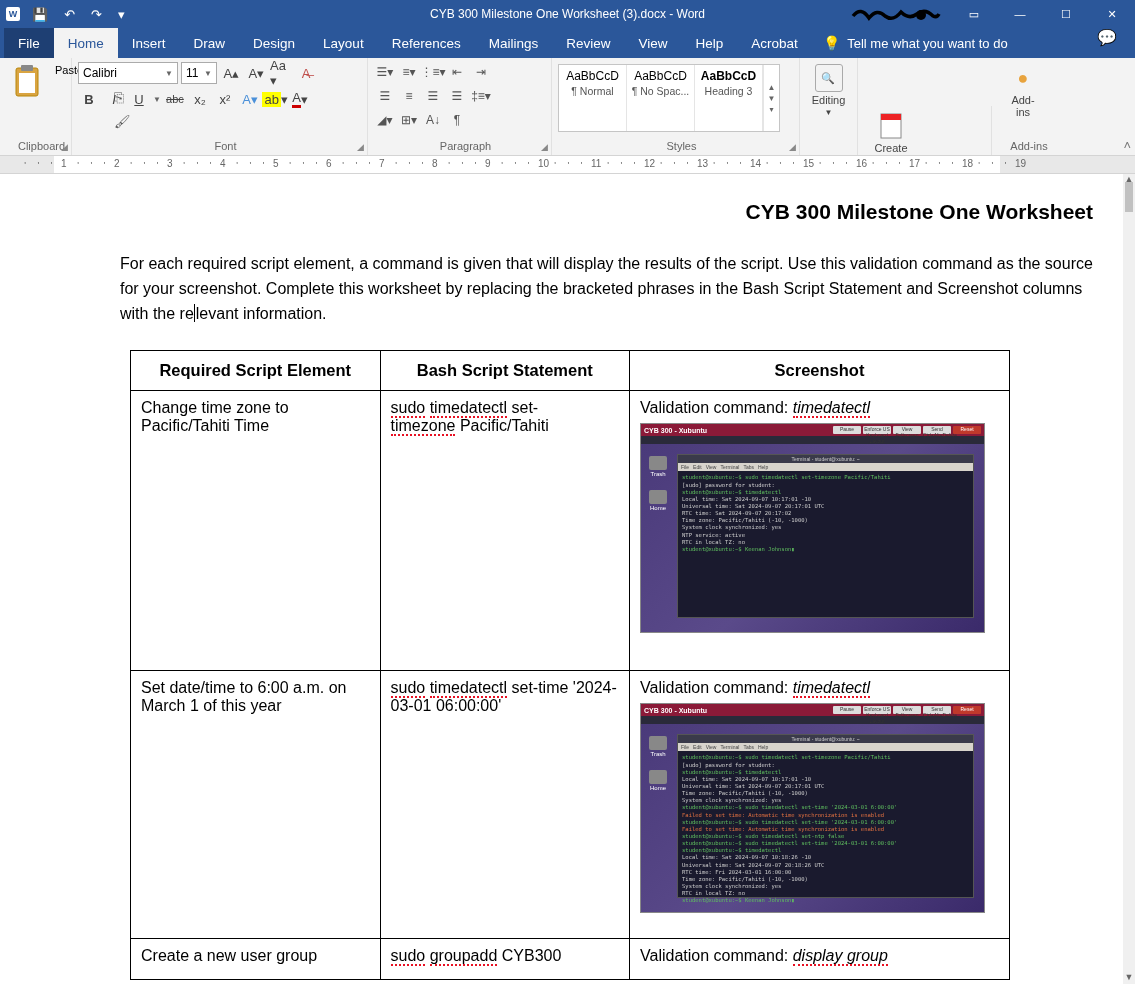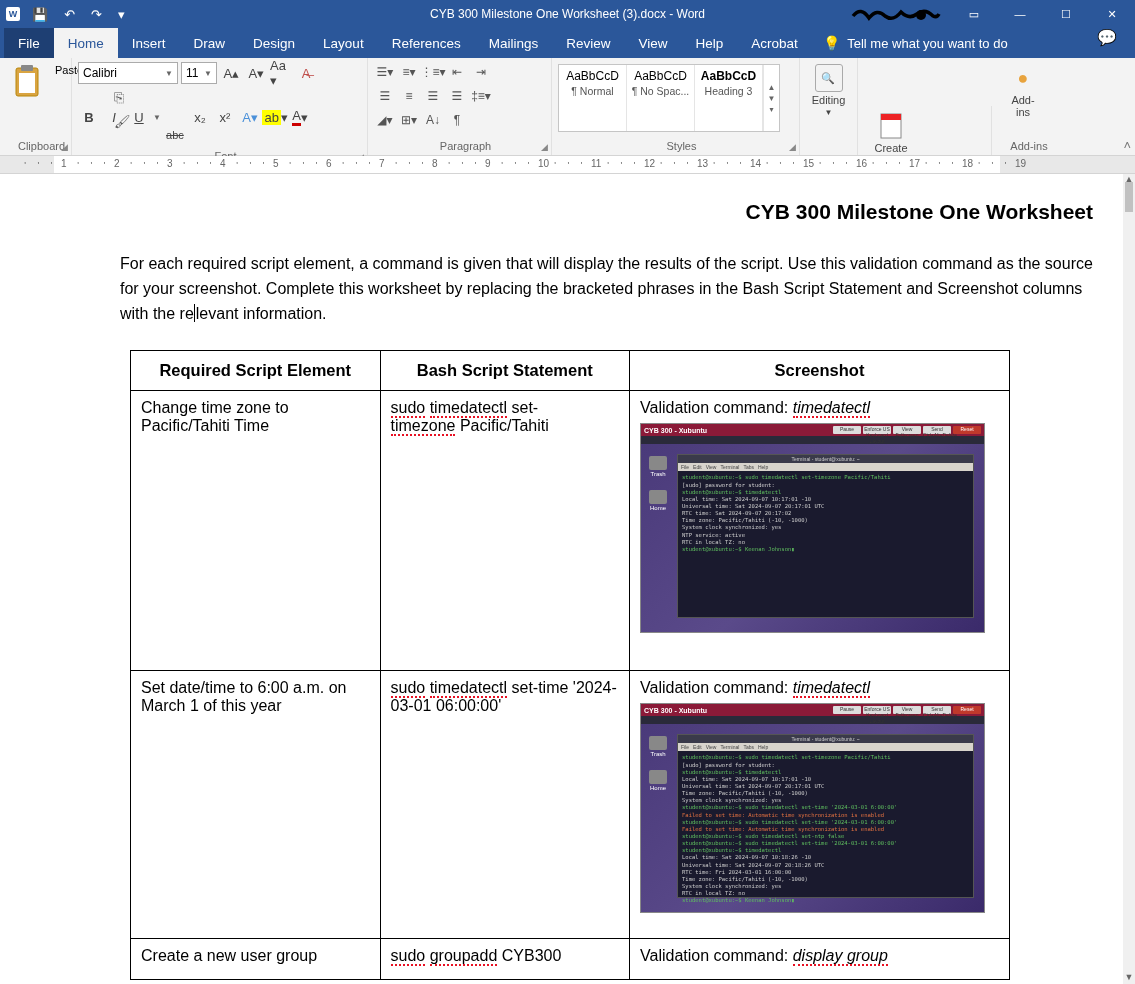--- a/index.html
+++ b/index.html
@@ -199,21 +199,21 @@
           <span class="font-btn">A▴</span>
           <span class="font-btn">A▾</span>
           <span class="font-btn">Aa ▾</span>
           <span class="font-btn" style="color:#c0504d;">A̶</span>
         </div>
         <div class="font-row">
           <span class="font-btn" style="font-weight:bold;">B</span>
           <span class="font-btn" style="font-style:italic;">I</span>
           <span class="font-btn" style="text-decoration:underline;">U</span>
           <span style="font-size:8px;color:#666;">▼</span>
-          <span class="font-btn" style="text-decoration:line-through;font-size:11px;margin-top:36px;">abc</span>
+          <span class="font-btn" style="text-decoration:line-through;font-size:11px;">abc</span>
           <span class="font-btn">x₂</span>
           <span class="font-btn">x²</span>
           <span class="font-btn" style="color:#4a90d9;">A▾</span>
           <span class="font-btn"><span style="background:#ffff00;padding:0 2px;">ab</span>▾</span>
           <span class="font-btn"><span style="border-bottom:3px solid #c00;">A</span>▾</span>
         </div>
       </div>
     </div>
     <div class="ribbon-group-label"><span>Font</span><span class="dlg-launcher">◢</span></div>
   </div>

